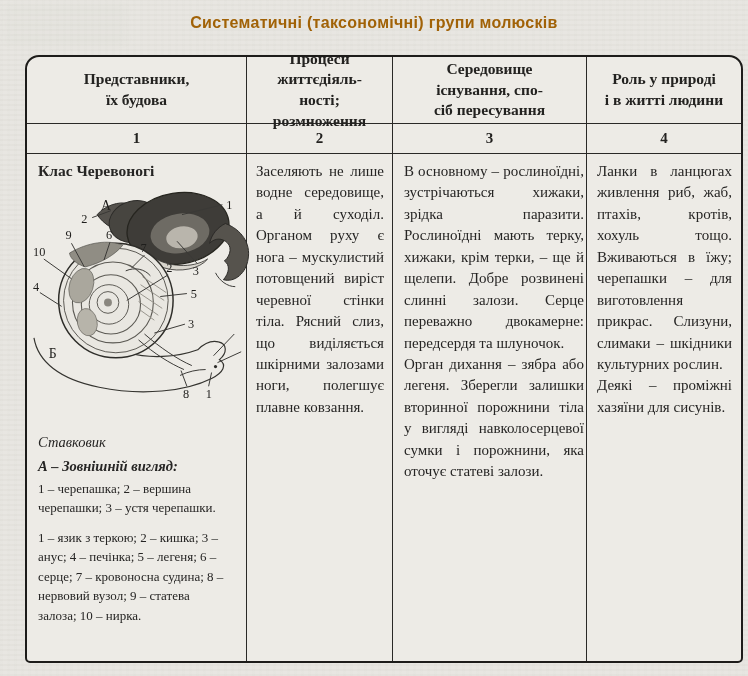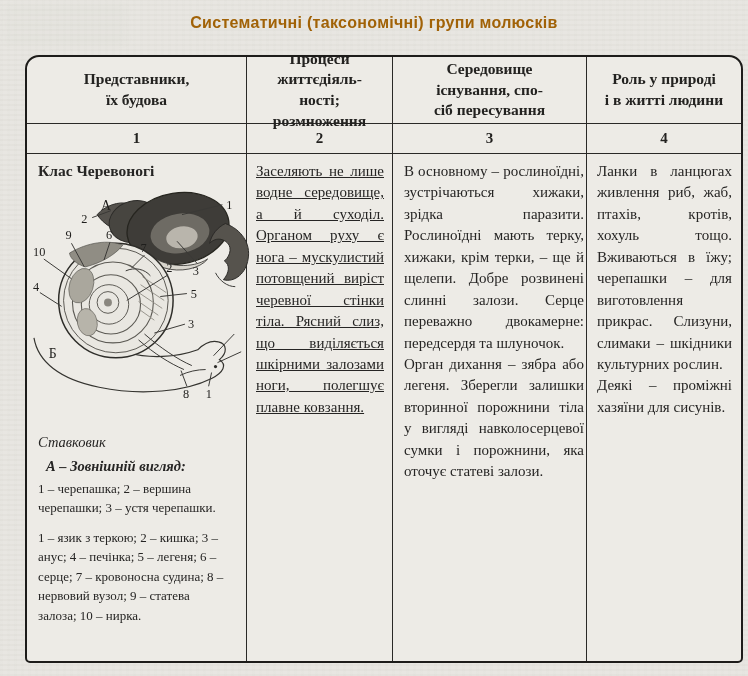--- a/index.html
+++ b/index.html
@@ -51,30 +51,30 @@
     display:flex;align-items:center;justify-content:center;
     text-align:center;font-weight:bold;font-size:15.5px;line-height:1.33;
     white-space:pre-line;padding:2px 4px;color:#232220;
   }
   .num-cell{
     display:flex;align-items:center;justify-content:center;
     font-weight:bold;font-size:15px;color:#232220;
   }
   .body-cell{position:relative;font-size:15px;line-height:1.43;}
   .body-cell p{margin:0;text-align:justify;}
-  .pad-2{padding:7px 8px 8px 9px;text-decoration:underline;}
+  .pad-2{padding:7px 8px 8px 9px;}
   .pad-3{padding:7px 2px 6px 11px;}
   .pad-4{padding:7px 9px 6px 10px;}
 
   .col1{padding:6px 16px 5px 11px;}
   .class-title{font-weight:bold;font-size:15.5px;margin:0 0 2px 0;}
   .figure-wrap{position:relative;width:222px;height:242px;margin-left:-6px;}
   .caption{font-size:13px;line-height:1.5;}
   .caption .species{font-style:italic;font-size:14.5px;margin:8px 0 2px 0;}
-  .caption .sec-title{font-style:italic;font-weight:bold;font-size:14.5px;margin:2px 0 1px 8px;}
+  .caption .sec-title{font-style:italic;font-weight:bold;font-size:14.5px;margin:2px 0 1px 0;}
   .caption .sec-items{margin:0 0 10px 0;text-align:left;}
   .caption .sec-items.last{margin-bottom:0;}
 
   svg text{font-family:"Liberation Serif", serif;font-size:12.5px;fill:#1f1e1c;}
   svg .ptr{stroke:#3a3936;stroke-width:1;fill:none;}
   svg .view-label{font-size:14px;}
 </style>
 </head>
 <body>
 

